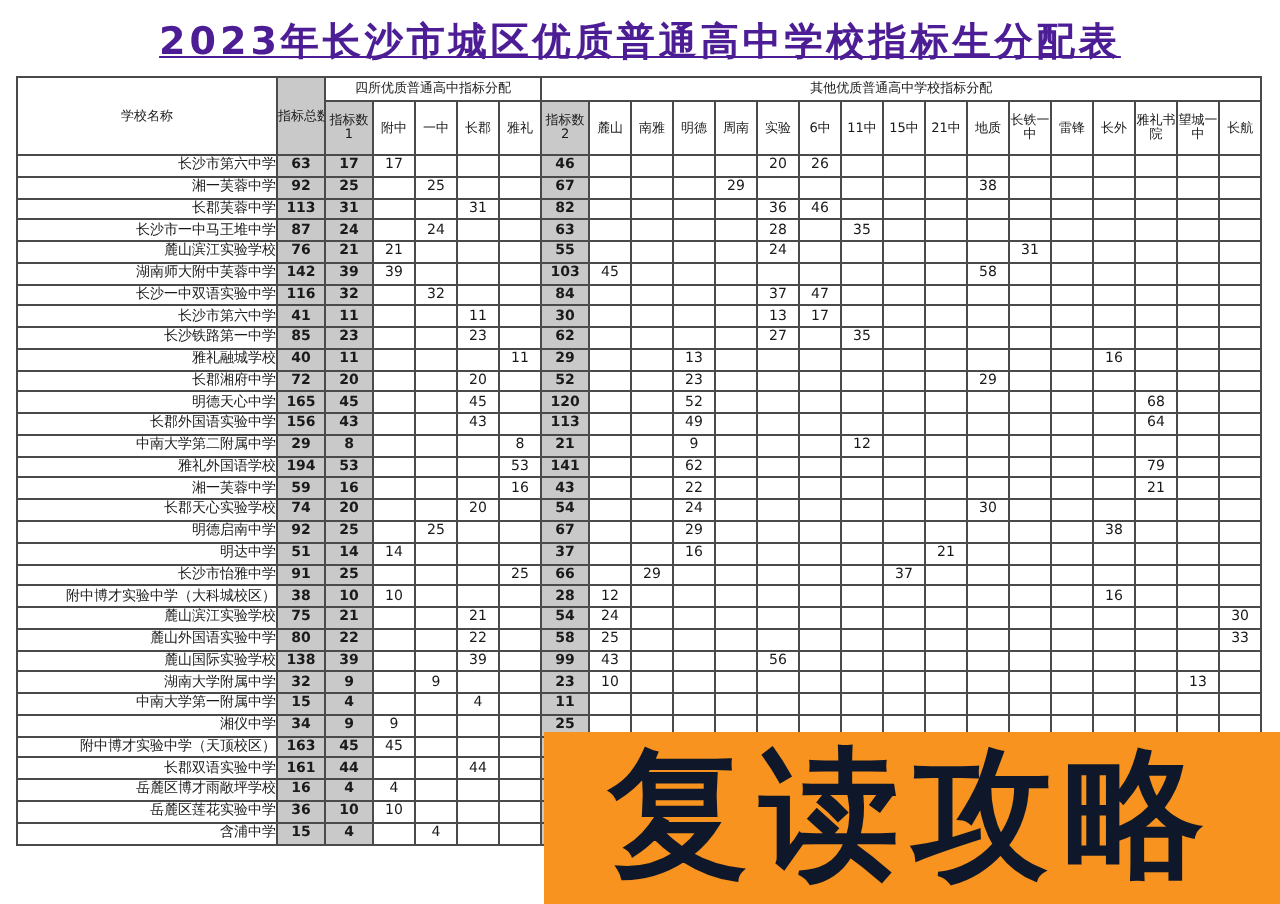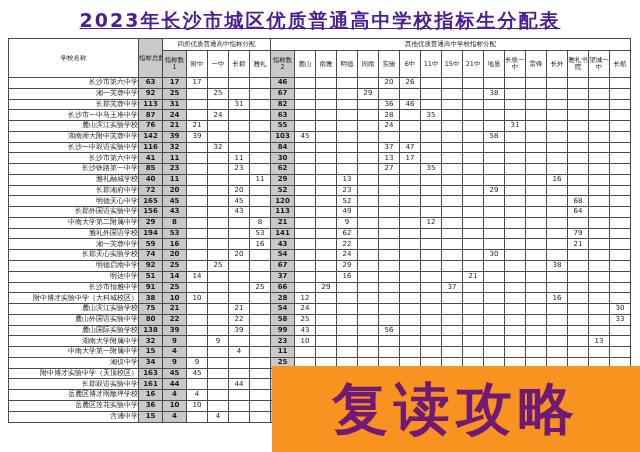--- a/index.html
+++ b/index.html
@@ -28,22 +28,22 @@
   .alloc thead tr.sub th{height:26px;font-weight:normal;font-size:6.5px;word-break:break-all;}
   .alloc tbody td{height:9.78px;white-space:nowrap;}
   .alloc td.name{text-align:right;padding-left:3px;font-size:7px;}
   .alloc .shade{background:#c9c9c9;}
   .alloc tbody td.shade{font-weight:bold;}
   .banner{
     position:absolute;left:272px;top:366px;width:368px;height:86px;
     display:flex;align-items:center;justify-content:center;
   }
   .banner span{
-    color:#701a75;font-size:56px;font-weight:bold;
-    letter-spacing:6px;line-height:1;white-space:nowrap;
+    color:#0f172a;font-size:70px;font-weight:bold;
+    letter-spacing:6px;line-height:1;white-space:nowrap;font-family:Liberation Serif, serif;
   }
 </style>
 </head>
 <body>
 
 <div class="title">2023年长沙市城区优质普通高中学校指标生分配表</div>
 
 <table class="alloc">
   <colgroup id="cols">
       <col style="width: 130px;">

